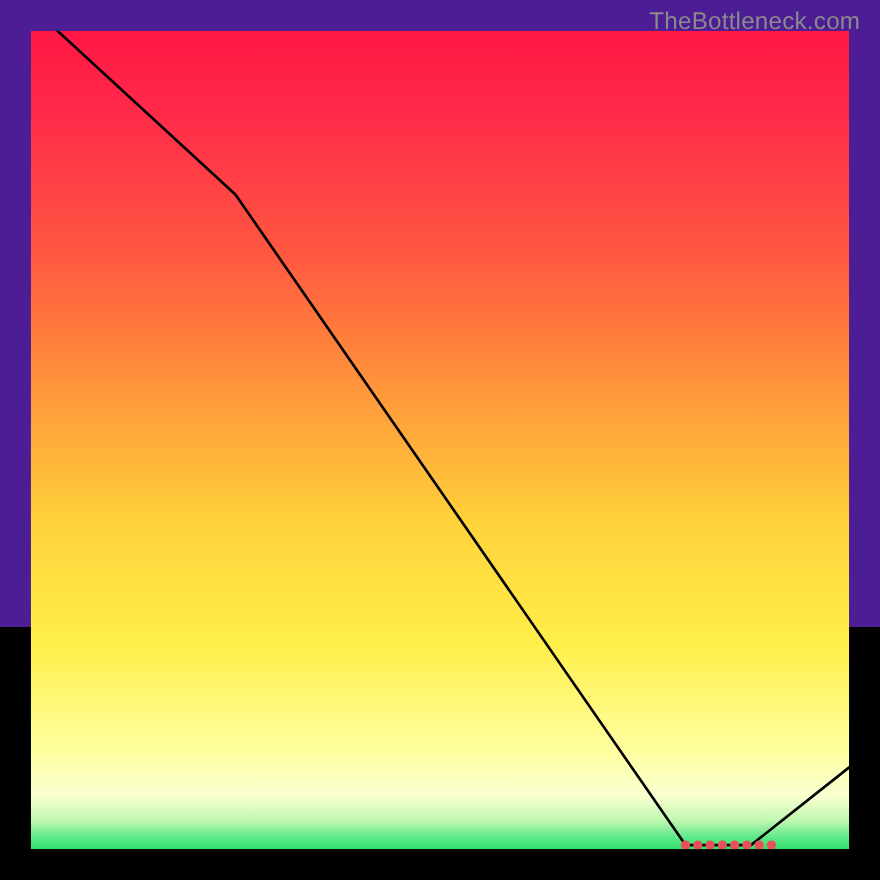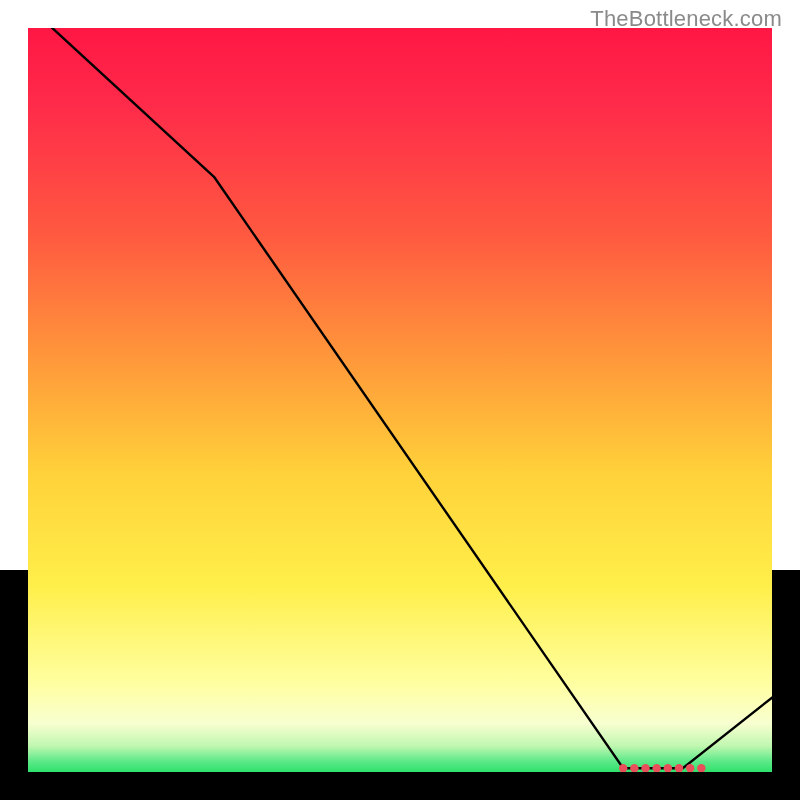--- a/index.html
+++ b/index.html
@@ -8,21 +8,21 @@
     width: 800px;
     height: 800px;
     background: #000000;
     overflow: hidden;
     font-family: Arial, Helvetica, sans-serif;
   }
   .frame {
     position: relative;
     width: 800px;
     height: 570px;
-    background: #ffffff;
+    background: #4c1d95;
   }
   .watermark {
     position: absolute;
     top: 6px;
     right: 18px;
     color: #8a8a8a;
     font-size: 22px;
     letter-spacing: 0.2px;
     font-weight: 400;
     z-index: 3;

